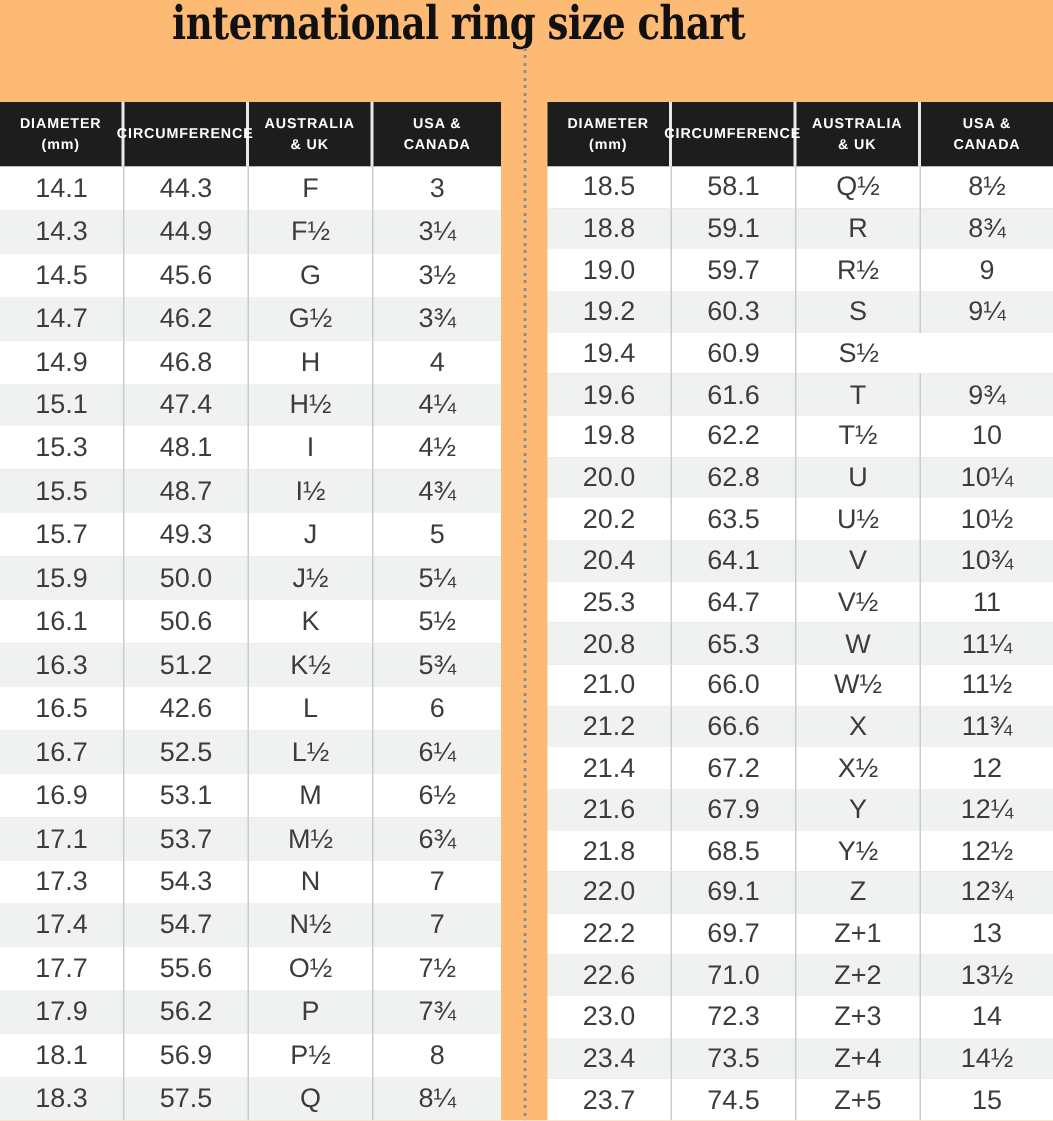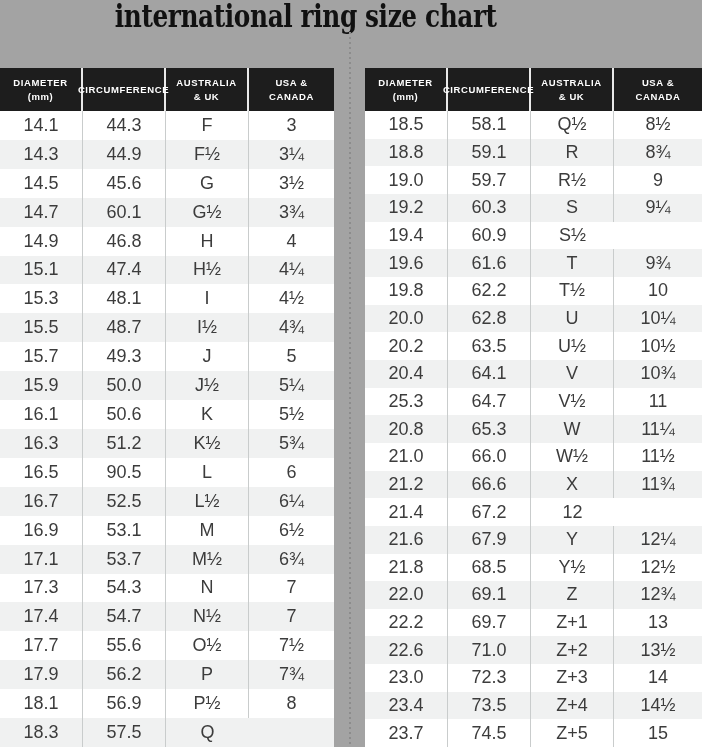--- a/index.html
+++ b/index.html
@@ -1,21 +1,21 @@
 <!DOCTYPE html>
 <html><head>
 <meta charset="utf-8">
 <style>
   * { box-sizing: border-box; margin: 0; padding: 0; }
   html, body { background: #ffffff; }
   .page {
     position: relative;
     width: 702px;
     height: 747px;
-    background: #a3a3a3;
+    background: #fdba74;
     font-family: "Liberation Sans", sans-serif;
     overflow: hidden;
   }
   .title {
     position: absolute;
     top: 0;
     left: 0;
     width: 100%;
     text-align: center;
     transform: translateX(-45px);
@@ -146,21 +146,21 @@
             <div class="td">3¼</div>
           </div>
           <div class="tr">
             <div class="td">14.5</div>
             <div class="td">45.6</div>
             <div class="td">G</div>
             <div class="td">3½</div>
           </div>
           <div class="tr">
             <div class="td">14.7</div>
-            <div class="td">60.1</div>
+            <div class="td">46.2</div>
             <div class="td">G½</div>
             <div class="td">3¾</div>
           </div>
           <div class="tr">
             <div class="td">14.9</div>
             <div class="td">46.8</div>
             <div class="td">H</div>
             <div class="td">4</div>
           </div>
           <div class="tr">
@@ -200,21 +200,21 @@
             <div class="td">5½</div>
           </div>
           <div class="tr">
             <div class="td">16.3</div>
             <div class="td">51.2</div>
             <div class="td">K½</div>
             <div class="td">5¾</div>
           </div>
           <div class="tr">
             <div class="td">16.5</div>
-            <div class="td">90.5</div>
+            <div class="td">42.6</div>
             <div class="td">L</div>
             <div class="td">6</div>
           </div>
           <div class="tr">
             <div class="td">16.7</div>
             <div class="td">52.5</div>
             <div class="td">L½</div>
             <div class="td">6¼</div>
           </div>
           <div class="tr">
@@ -256,20 +256,21 @@
           <div class="tr">
             <div class="td">18.1</div>
             <div class="td">56.9</div>
             <div class="td">P½</div>
             <div class="td">8</div>
           </div>
           <div class="tr">
             <div class="td">18.3</div>
             <div class="td">57.5</div>
             <div class="td">Q</div>
+            <div class="td">8¼</div>
           </div>
         </div>
     </div>
 
     <div class="divider-wrap">
       <div class="dotted"></div>
     </div>
 
     <div class="ring-table right">
       <div class="thead">
@@ -369,20 +370,21 @@
           </div>
           <div class="tr">
             <div class="td">21.2</div>
             <div class="td">66.6</div>
             <div class="td">X</div>
             <div class="td">11¾</div>
           </div>
           <div class="tr">
             <div class="td">21.4</div>
             <div class="td">67.2</div>
+            <div class="td">X½</div>
             <div class="td">12</div>
           </div>
           <div class="tr">
             <div class="td">21.6</div>
             <div class="td">67.9</div>
             <div class="td">Y</div>
             <div class="td">12¼</div>
           </div>
           <div class="tr">
             <div class="td">21.8</div>

